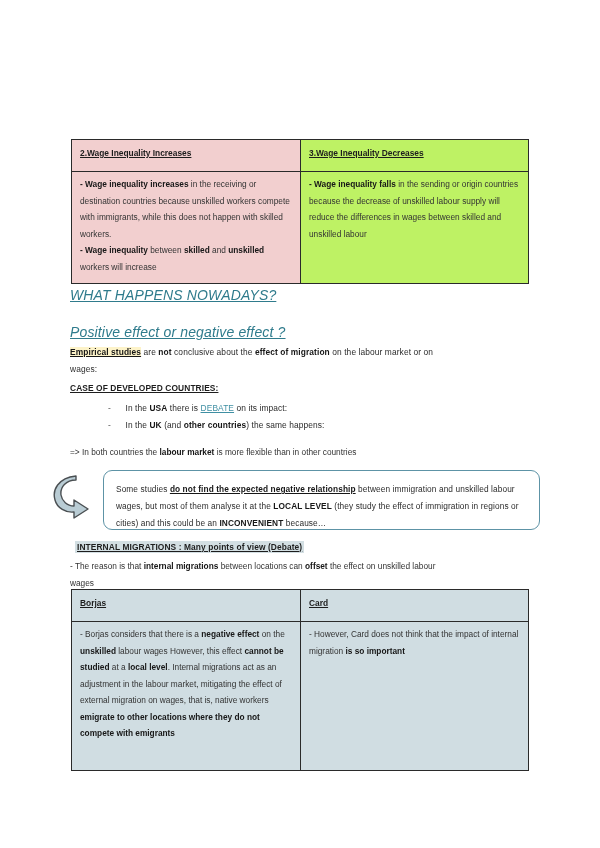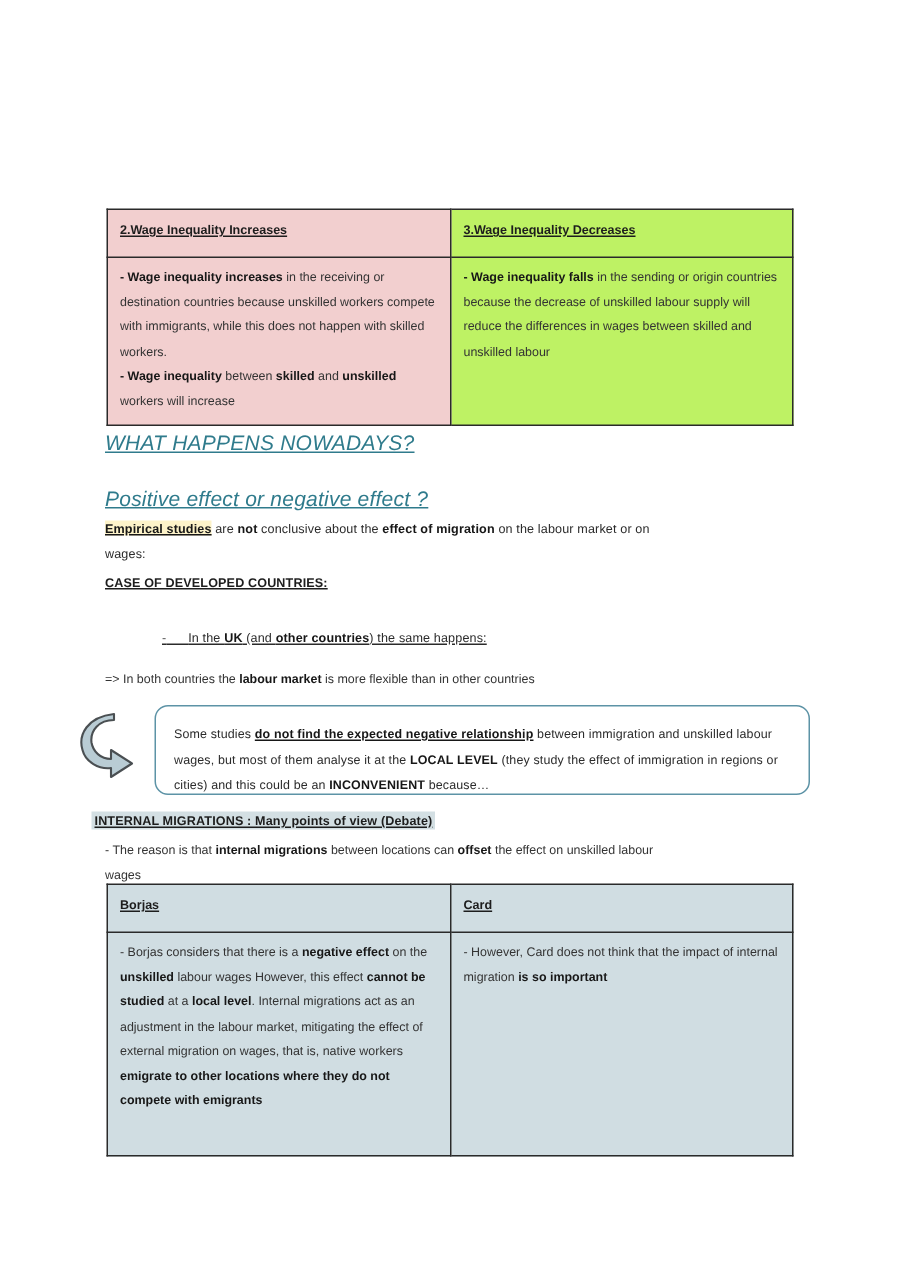--- a/index.html
+++ b/index.html
@@ -156,21 +156,21 @@
     left: 46px;
     top: 468px;
     width: 56px;
     height: 56px;
   }
 
   
   .hl-blue { background: #d3dfe3; }
   .sec-title {
     position: absolute;
-    left: 61px;
+    left: 75px;
     top: 541px;
     font-size: 8.4px;
     font-weight: bold;
     text-decoration: underline;
     color: #1d1d1d;
     letter-spacing: 0.1px;
     padding: 1px 2px;
   }
   .sec-body {
     position: absolute;
@@ -226,23 +226,26 @@
     <div class="teal">WHAT HAPPENS NOWADAYS?</div>
     <div class="teal" style="margin-top:21px;">Positive effect or negative effect ?</div>
 
     <div class="line wrapline" style="margin-top:4px; width:472px;">
       <span class="b u hl-yellow">Empirical studies</span><span> are </span><span class="b">not</span><span> conclusive about the </span><span class="b">effect of migration</span><span> on the labour market or on</span><br>
       <span>wages:</span>
     </div>
 
     <div class="line" style="margin-top:2px; font-weight:bold; text-decoration:underline; color:#1d1d1d;">CASE OF DEVELOPED COUNTRIES:</div>
 
-
-
-    <div class="line bullet-1" style="margin-top:20px;text-decoration:underline;">
+    <div class="line bullet-1" style="margin-top:3px;">
+      <span class="dash-g">-</span>&nbsp;&nbsp;&nbsp;&nbsp;&nbsp;&nbsp;<span>In the </span><span class="b">USA</span><span> there is </span><span class="link-teal">DEBATE</span><span> on its impact:</span>
+    </div>
+
+
+    <div class="line bullet-1" style="">
       <span class="dash-g">-</span>&nbsp;&nbsp;&nbsp;&nbsp;&nbsp;&nbsp;<span>In the </span><span class="b">UK</span><span> (and </span><span class="b">other countries</span><span>)  the same happens:</span>
     </div>
   </div>
 
   <div class="mid-note">
     <span>=&gt; In both  countries the </span><span class="b">labour market</span><span> is more flexible than in other countries</span>
   </div>
 
   <div class="arrow-wrap">
     <svg width="56" height="56" viewBox="0 0 56 56" xmlns="http://www.w3.org/2000/svg">

